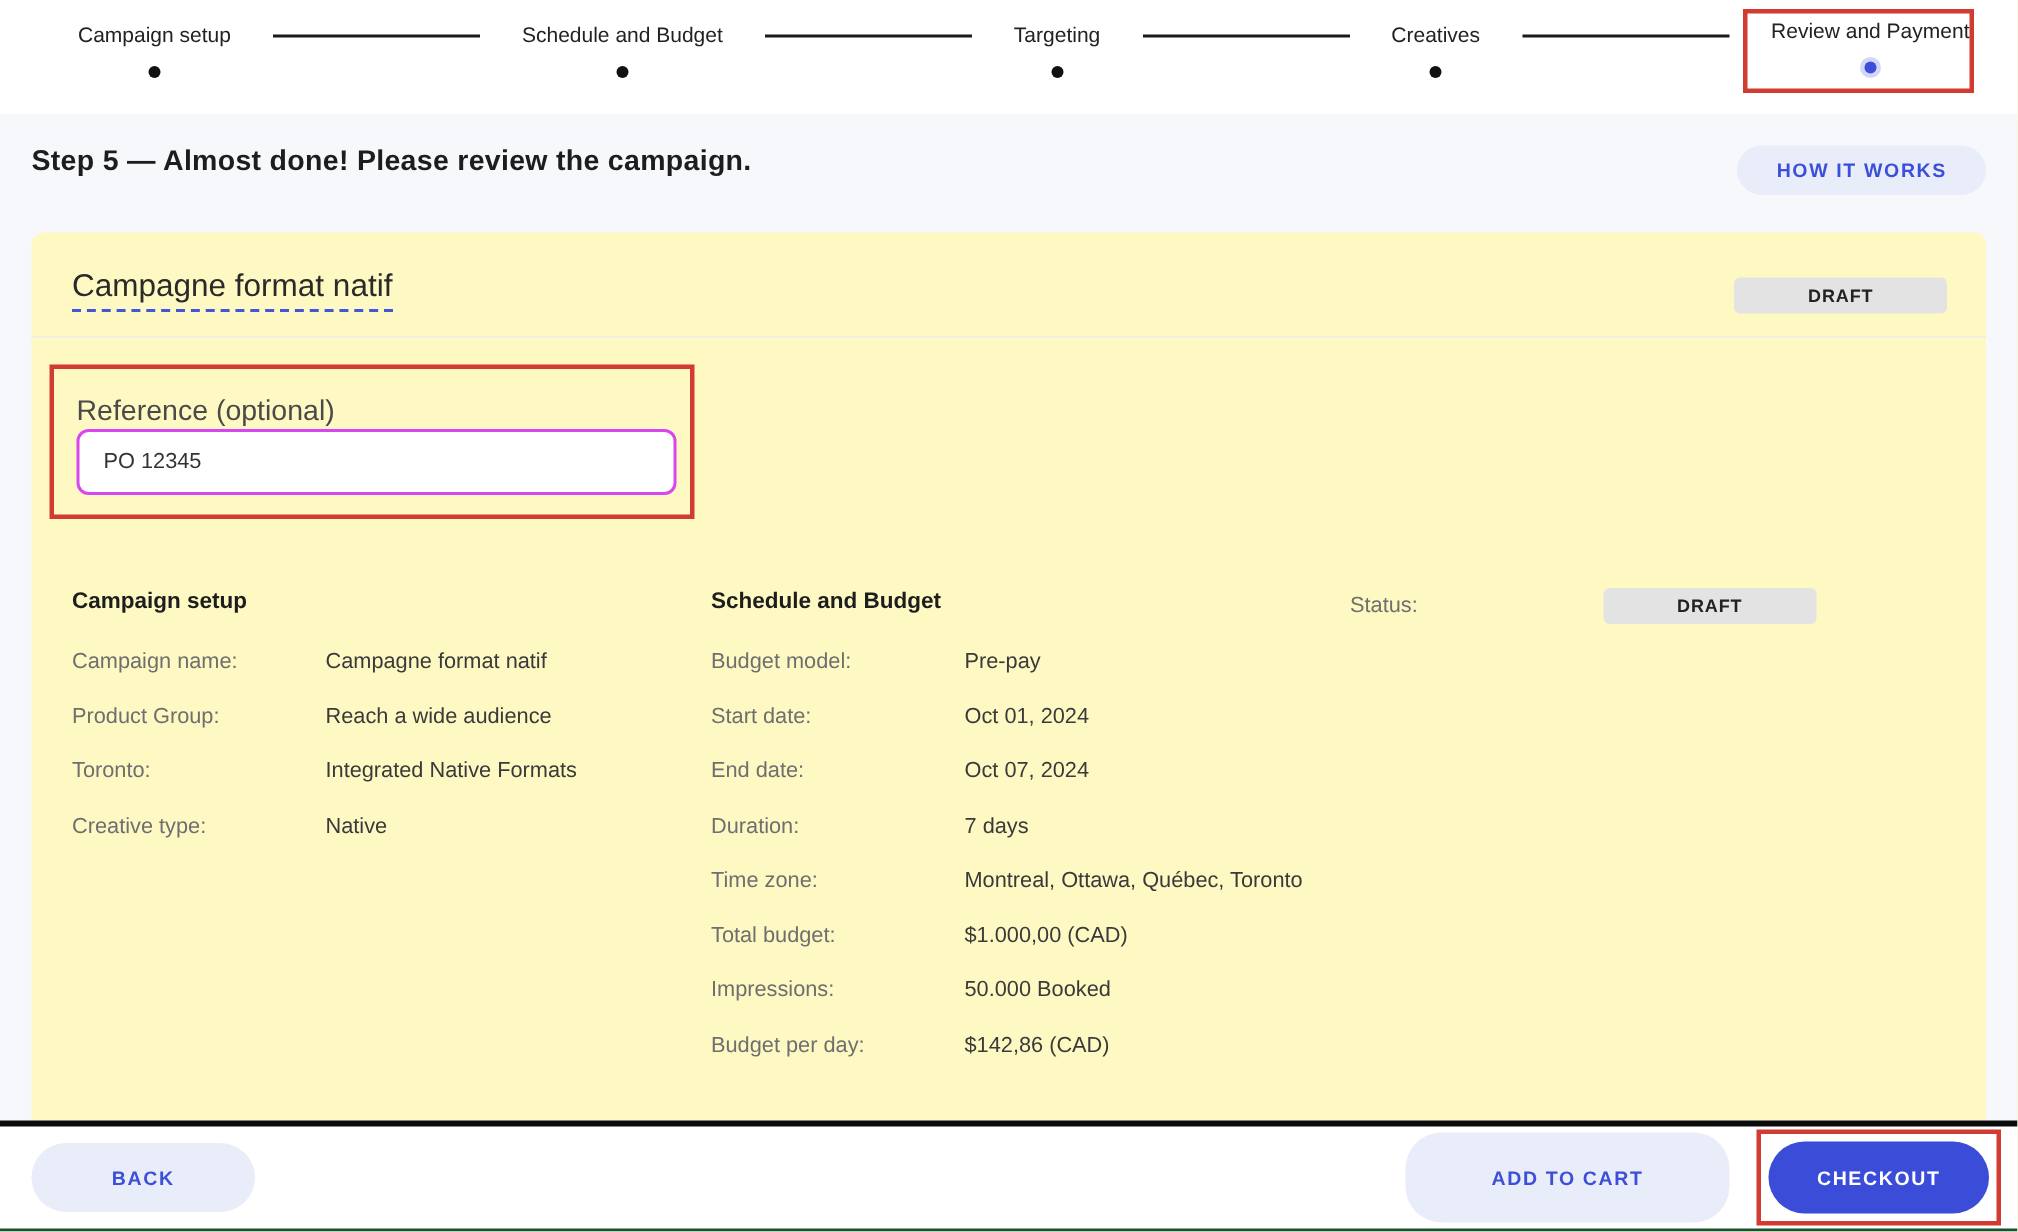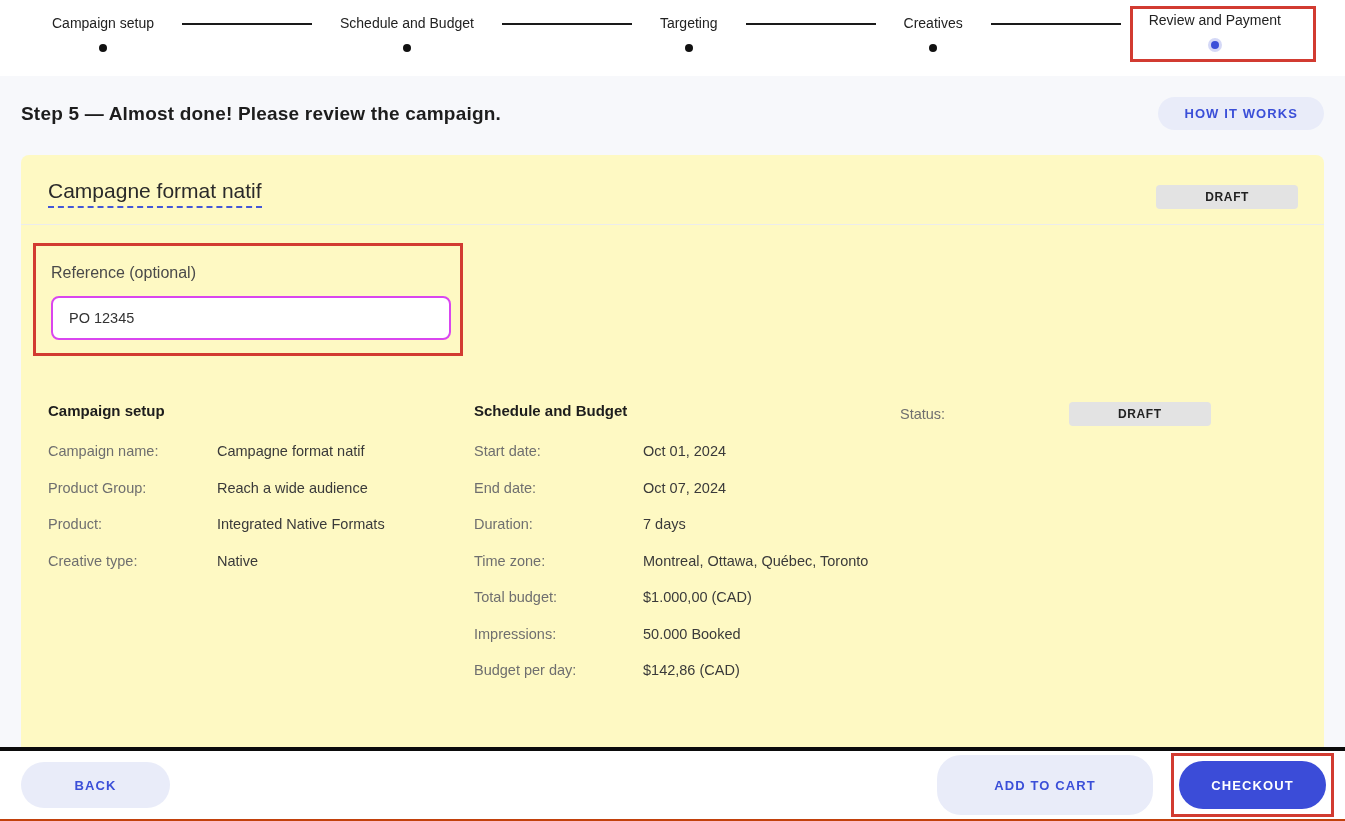--- a/index.html
+++ b/index.html
@@ -37,28 +37,28 @@
     box-shadow: 0 0 0 3px rgba(59,79,216,0.22);
   }
   .connector {
     flex: 1;
     height: 2px;
     background: #1a1a1a;
     margin: 11px 28px 0 28px;
   }
   .step-highlight {
     border: 3px solid #d23b31;
-    padding: 3px 32px 10px 16px;
+    padding: 3px 0 10px 16px;
     margin: -6px -19px 0 -19px;
   }
 
   
   .heading-row {
     display: flex;
-    align-items: center;
+    align-items: flex-start;
     justify-content: space-between;
     padding: 21px 21px 0 21px;
   }
   .page-title { font-size: 19px; font-weight: 700; color: #1d1d1d; letter-spacing: 0.2px; }
   .pill-btn {
     display: inline-flex;
     align-items: center;
     justify-content: center;
     background: #e9ecf9;
     color: #3b4fd8;
@@ -108,21 +108,21 @@
   }
   .badge.top { margin-top: 6px; }
 
   
   .reference-frame {
     border: 3px solid #d23b31;
     width: 430px;
     margin: 18px 0 0 12px;
     padding: 18px 14px 13px 15px;
   }
-  .field-label { font-size: 16px; color: #4a4a4a; margin-bottom: 14px; }
+  .field-label { font-size: 19px; color: #4a4a4a; }
   .text-input {
     width: 400px;
     height: 44px;
     border: 2px solid #d946ef;
     border-radius: 8px;
     padding: 0 16px;
     font-family: "Liberation Sans", sans-serif;
     font-size: 14.5px;
     color: #333;
     background: #fff;
@@ -143,21 +143,21 @@
   .detail-label { width: 169px; color: #6f6f6f; flex-shrink: 0; }
   .detail-value { color: #3a3a3a; }
 
   
   .footer {
     position: absolute;
     left: 0; right: 0; bottom: 0;
     height: 74px;
     background: #ffffff;
     border-top: 4px solid #0b0b0b;
-    border-bottom: 2px solid #c2410c;
+    border-bottom: 2px solid #14532d;
     display: flex;
     align-items: center;
     padding: 0 11px 0 21px;
   }
   .back-btn { width: 149px; height: 46px; }
   .spacer { flex: 1; }
   .cart-btn { width: 216px; height: 60px; margin-right: 18px; }
   .checkout-frame {
     border: 3px solid #d23b31;
     padding: 5px;
@@ -220,31 +220,35 @@
       <div class="col-title">Campaign setup</div>
       <div class="detail-row">
         <span class="detail-label">Campaign name:</span>
         <span class="detail-value">Campagne format natif</span>
       </div>
       <div class="detail-row">
         <span class="detail-label">Product Group:</span>
         <span class="detail-value">Reach a wide audience</span>
       </div>
       <div class="detail-row">
-        <span class="detail-label">Product:</span>
+        <span class="detail-label">Toronto:</span>
         <span class="detail-value">Integrated Native Formats</span>
       </div>
       <div class="detail-row">
         <span class="detail-label">Creative type:</span>
         <span class="detail-value">Native</span>
       </div>
     </div>
 
     <div class="col col-2">
       <div class="col-title">Schedule and Budget</div>
+      <div class="detail-row">
+        <span class="detail-label">Budget model:</span>
+        <span class="detail-value">Pre-pay</span>
+      </div>
       <div class="detail-row">
         <span class="detail-label">Start date:</span>
         <span class="detail-value">Oct 01, 2024</span>
       </div>
       <div class="detail-row">
         <span class="detail-label">End date:</span>
         <span class="detail-value">Oct 07, 2024</span>
       </div>
       <div class="detail-row">
         <span class="detail-label">Duration:</span>

